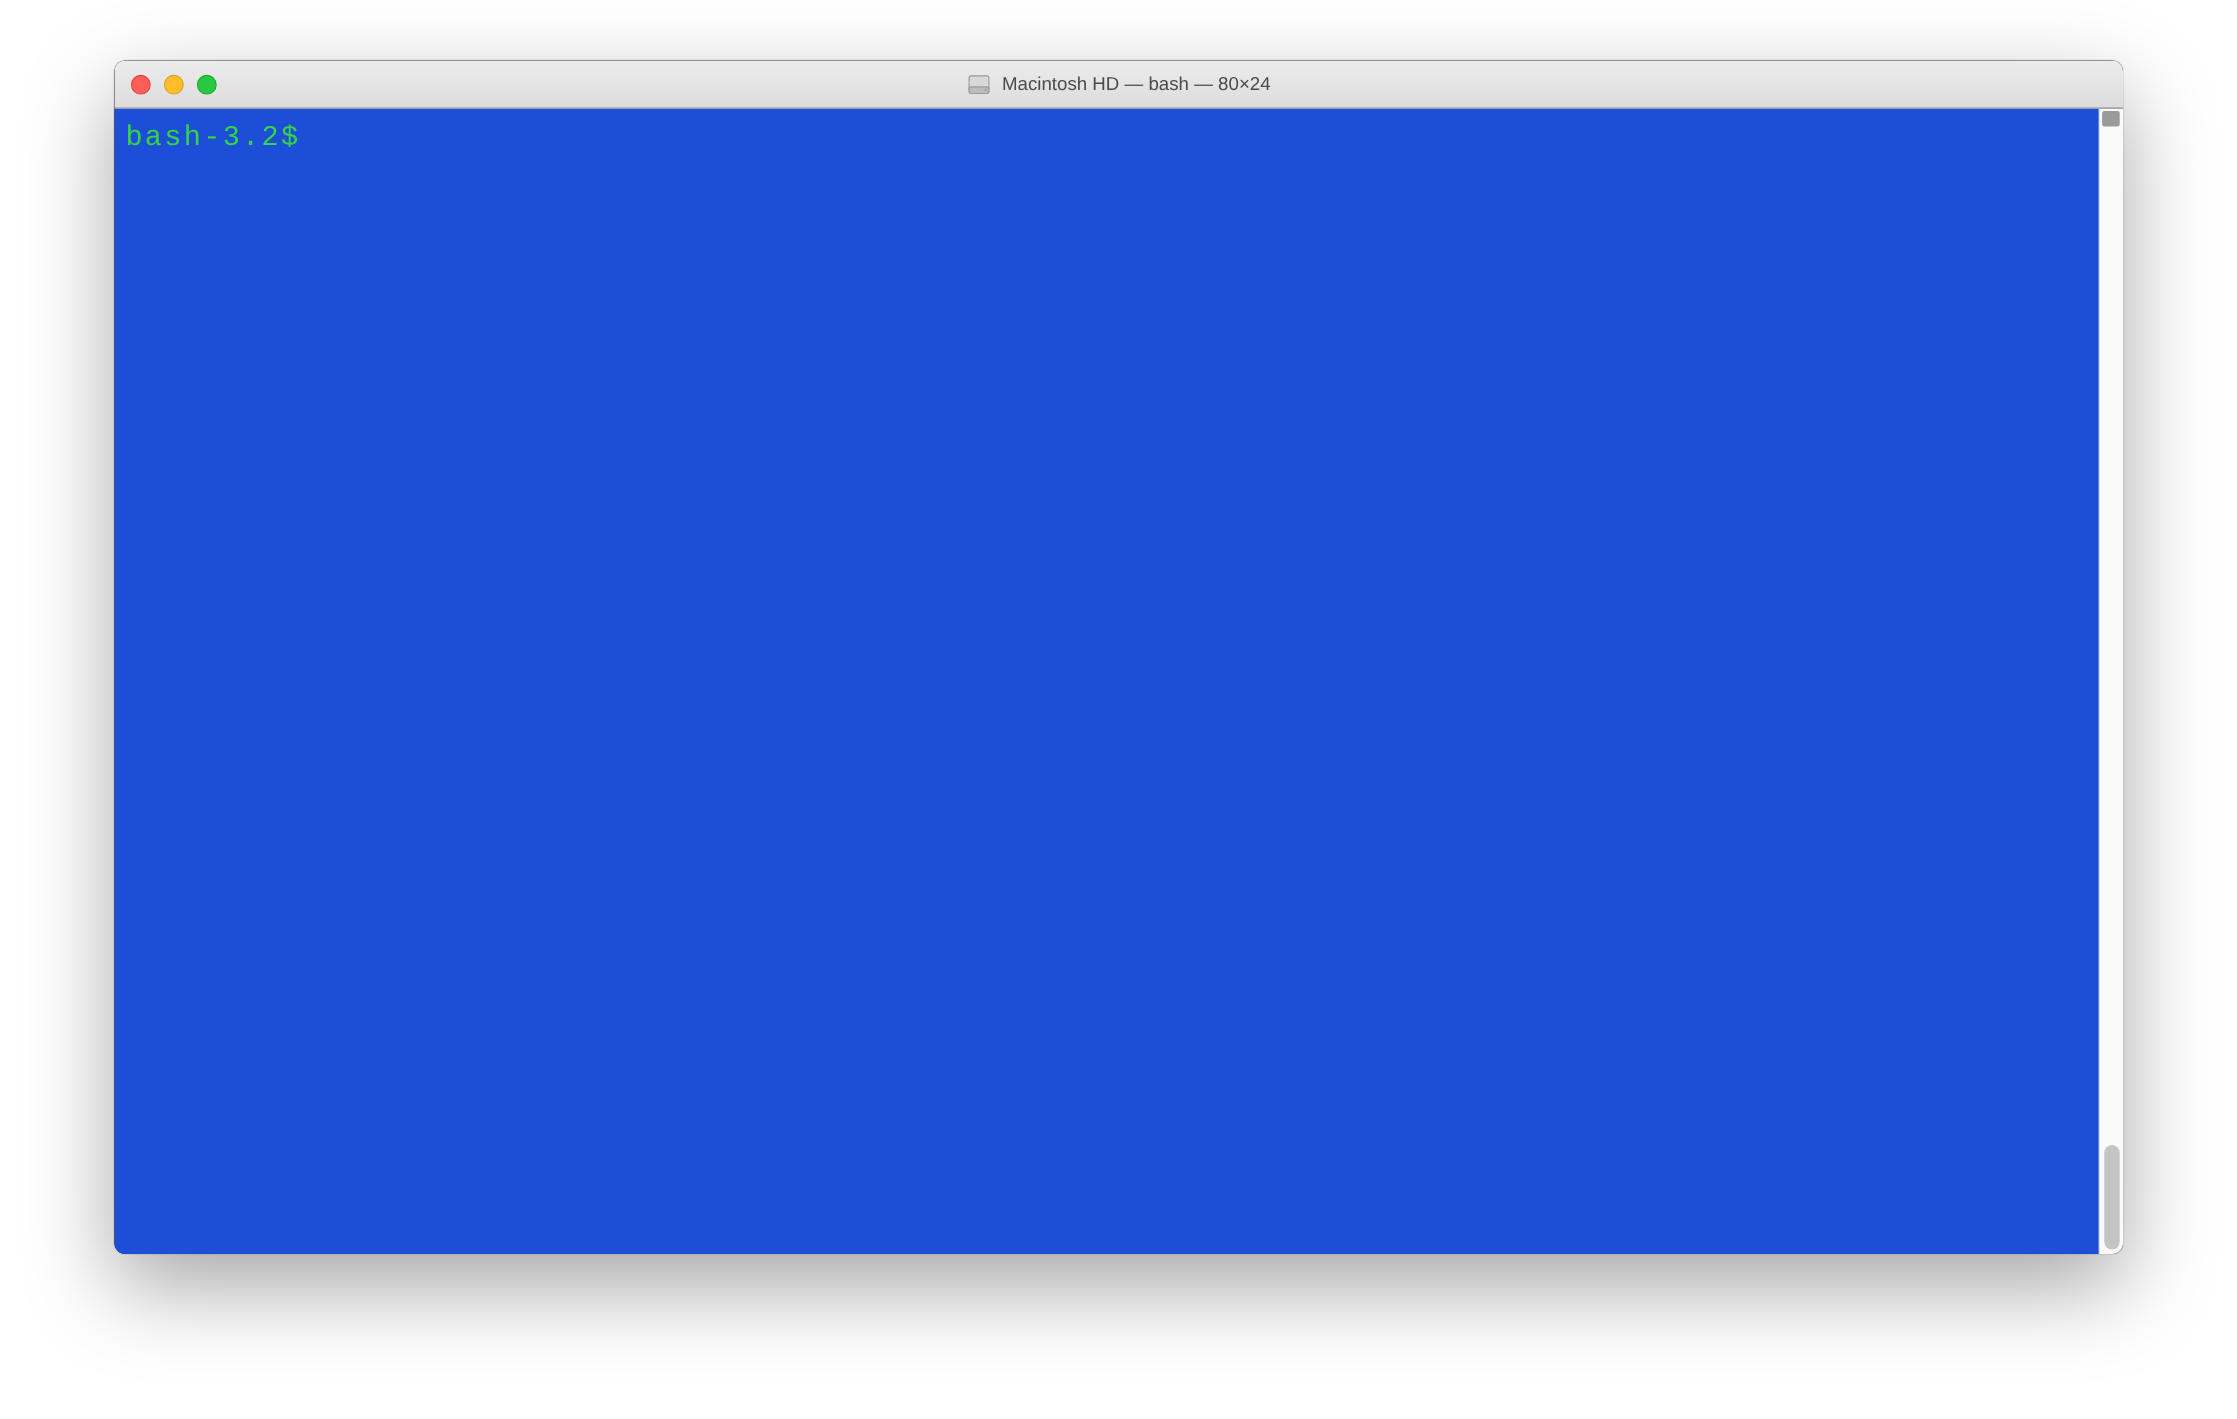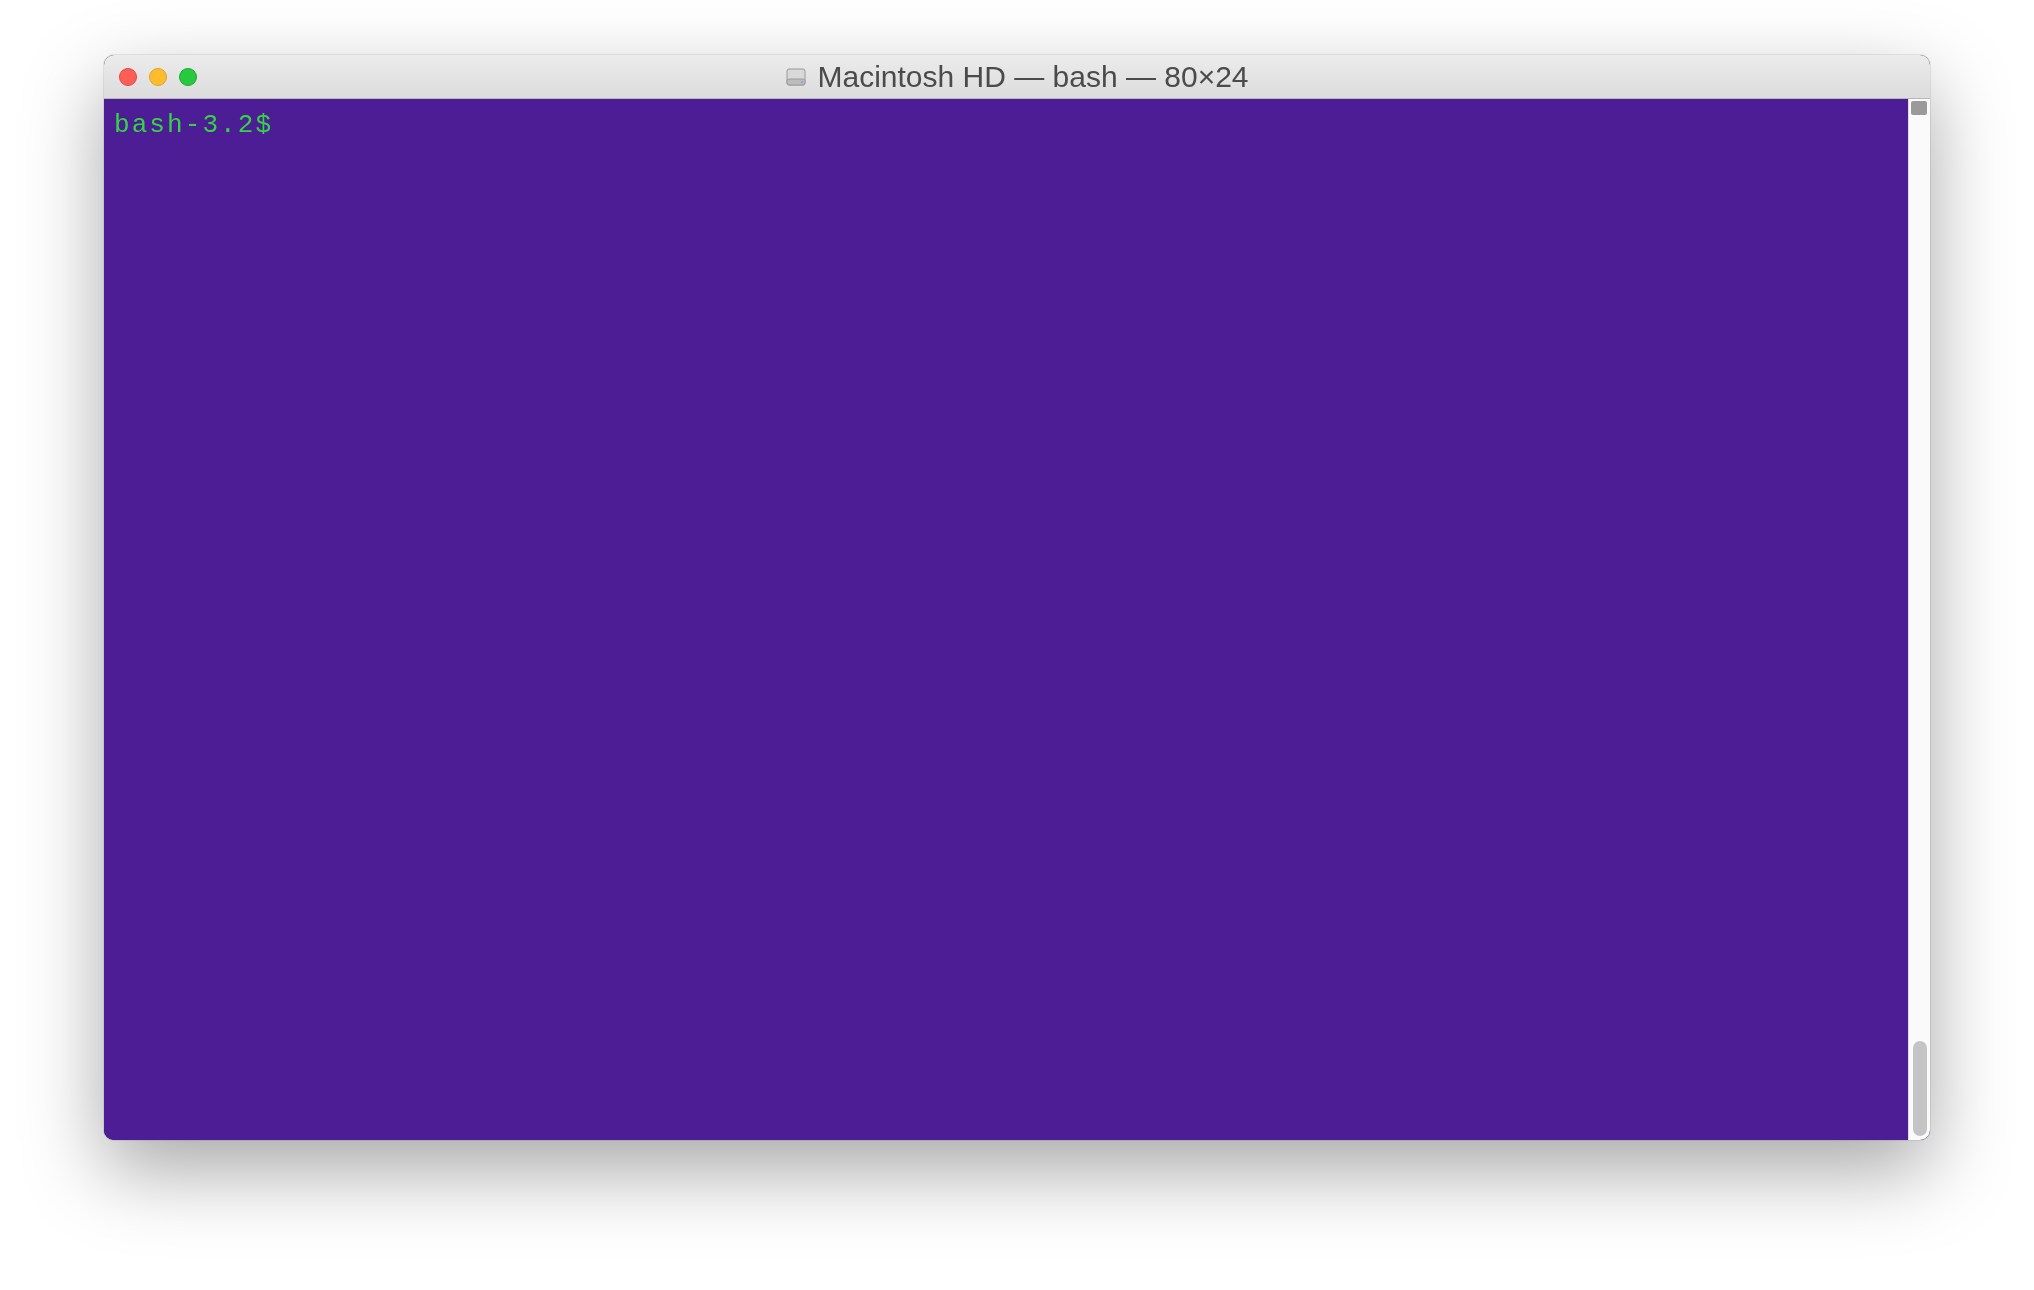--- a/index.html
+++ b/index.html
@@ -52,35 +52,35 @@
     .tl-close { background: #ff5f57; border: 1px solid #e0443e; }
     .tl-min   { background: #ffbd2e; border: 1px solid #dea123; }
     .tl-max   { background: #28c940; border: 1px solid #1aab29; }
     .title-center {
       flex: 1;
       display: flex;
       align-items: center;
       justify-content: center;
       gap: 10px;
       color: #4b4b4b;
-      font-size: 30px;
+      font-size: 17px;
       font-weight: 400;
     }
     .disk-icon {
       width: 22px;
       height: 22px;
       display: inline-flex;
       align-items: center;
       justify-content: center;
     }
     .disk-icon svg { display: block; }
     .terminal-body {
       flex: 1;
       display: flex;
-      background: #4c1d95;
+      background: #1d4ed8;
       position: relative;
     }
     .terminal-content {
       flex: 1;
       padding: 6px 10px;
       font-family: "Menlo", "Monaco", "Courier New", monospace;
       font-size: 26px;
       line-height: 1.55;
       color: #34d544;
       letter-spacing: 0.08em;

